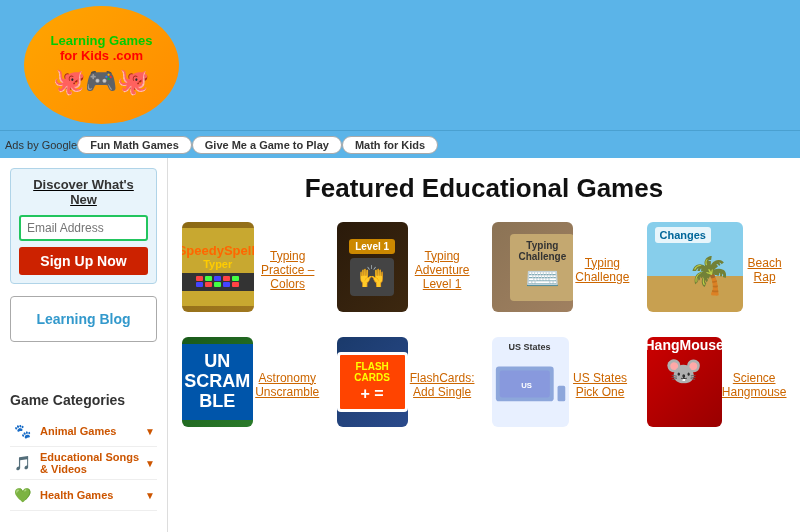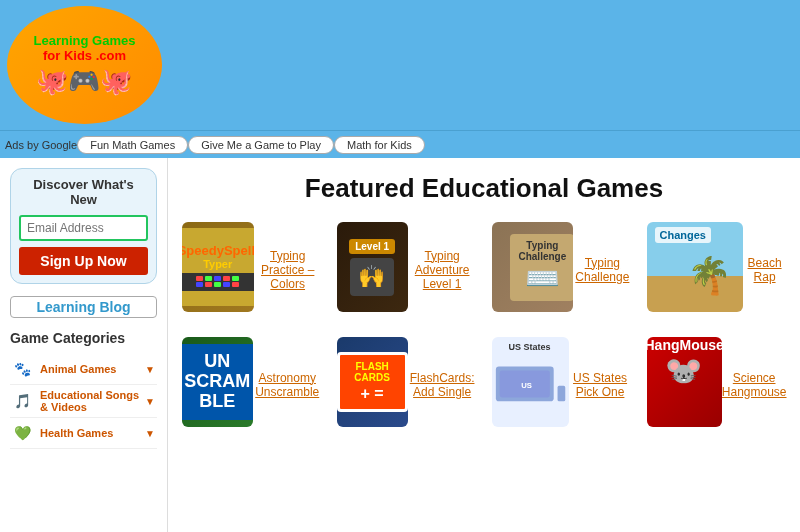--- a/index.html
+++ b/index.html
@@ -1,61 +1,62 @@
 <!DOCTYPE html>
 <html><head>
   <meta charset="utf-8">
   <style>
     * { margin: 0; padding: 0; box-sizing: border-box; }
     body { font-family: Arial, sans-serif; background: #fff; width: 800px; height: 532px; overflow: hidden; }
 
     
-    #header { background: #5bb4e8; height: 130px; display: flex; align-items: center; padding: 2px; }
+    #header { background: #5bb4e8; height: 130px; display: flex; align-items: center; padding: 19px; }
     #logo-area { width: 165px; height: 125px; background: #5bb4e8; display: flex; align-items: center; justify-content: center; }
     #logo-box {
       width: 155px; height: 118px;
       background: linear-gradient(135deg, #ffa500 0%, #ff8c00 100%);
       border-radius: 50%;
       display: flex; align-items: center; justify-content: center;
       position: relative; overflow: hidden;
     }
     #logo-text { text-align: center; line-height: 1.1; }
     #logo-text .line1 { color: #00cc00; font-weight: bold; font-size: 13px; }
     #logo-text .line2 { color: #ff0000; font-weight: bold; font-size: 13px; }
 
     
     #navbar { background: #5bb4e8; height: 28px; display: flex; align-items: center; padding: 0 5px; border-top: 1px solid #4aa0d0; }
     #navbar .ads-label { font-size: 11px; color: #333; }
     .nav-btn {
       background: #fff; border: 1px solid #aaa; border-radius: 10px;
       padding: 2px 12px; font-size: 11px; color: #333; cursor: pointer;
       white-space: nowrap;
+      font-weight: bold;
     }
 
     
     #main { display: flex; height: 374px; }
 
     
     #sidebar { width: 168px; min-width: 168px; background: #fff; border-right: 1px solid #ddd; padding: 10px; overflow: hidden; }
-    #discover-box { background: #e8f4fb; border: 1px solid #b0d4e8; border-radius: 12px; padding: 8px; margin-bottom: 12px; }
+    #discover-box { background: #e8f4fb; border: 1px solid #b0d4e8; border-radius: 4px; padding: 8px; margin-bottom: 12px; text-decoration: underline; }
     #discover-box h3 { font-size: 13px; font-weight: bold; color: #333; margin-bottom: 8px; text-align: center; }
     #email-input {
       width: 100%; padding: 4px 6px; border: 2px solid #22c55e; border-radius: 3px;
       font-size: 12px; color: #999; margin-bottom: 6px;
     }
     #signup-btn {
       width: 100%; background: #cc2200; color: #fff; border: none; border-radius: 3px;
       padding: 6px 0; font-size: 14px; font-weight: bold; cursor: pointer;
     }
     #blog-btn {
       width: 100%; background: #fff; color: #3399cc; border: 1px solid #aaa;
-      border-radius: 4px; padding: 2px 0; font-size: 14px; font-weight: bold;
+      border-radius: 4px; padding: 14px 0; font-size: 14px; font-weight: bold;
       cursor: pointer; margin-bottom: 12px;
     }
-    #categories-title { font-size: 14px; font-weight: bold; color: #333; margin-bottom: 8px; }
+    #categories-title { font-size: 14px; font-weight: bold; color: #333; margin-bottom: 8px; margin-top: 38px; }
     .cat-item {
       display: flex; align-items: center; gap: 6px; padding: 4px 2px;
       font-size: 12px; color: #cc5500; cursor: pointer; border-bottom: 1px solid #eee;
     }
     .cat-icon { width: 22px; height: 22px; border-radius: 50%; display: flex; align-items: center; justify-content: center; font-size: 14px; flex-shrink: 0; }
     .cat-arrow { margin-left: auto; color: #cc5500; font-size: 10px; }
     .cat-label { font-size: 11px; font-weight: bold; color: #cc5500; }
 
     
     #content { flex: 1; padding: 15px 20px; overflow-y: auto; background: #fff; }

